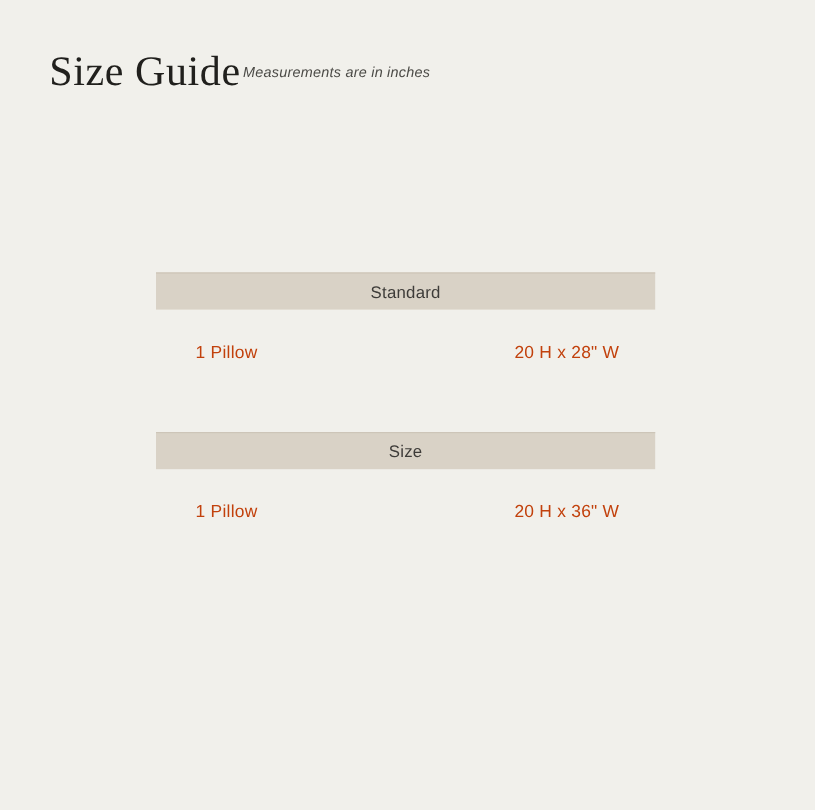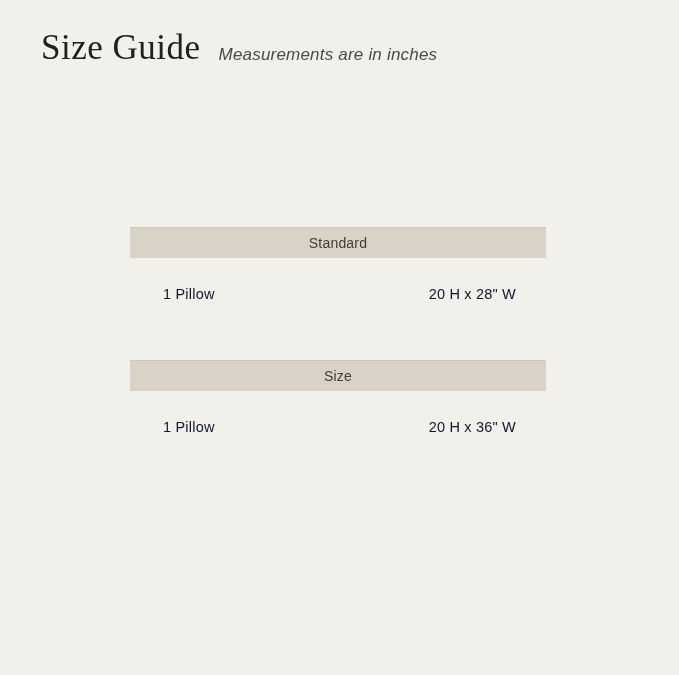--- a/index.html
+++ b/index.html
@@ -10,38 +10,38 @@
     width: 679px;
     height: 675px;
     background: #f1f0eb;
     font-family: "Liberation Sans", sans-serif;
     position: relative;
     overflow: hidden;
   }
   .header {
     position: absolute;
     left: 41px;
-    top: 30px;
+    top: 42px;
     display: flex;
-    align-items: flex-end;
-    gap: 18px;
+    align-items: center;
+    gap: 2px;
     white-space: nowrap;
   }
   .title {
     font-family: "Liberation Serif", serif;
     font-weight: 400;
     font-size: 35px;
     line-height: 1;
     color: #21201d;
     letter-spacing: 0.5px;
     margin: 0;
   }
   .subtitle {
     font-style: italic;
-    font-size: 17px;
+    font-size: 12px;
     color: #4b4a46;
     letter-spacing: 0.2px;
   }
   .size-table {
     position: absolute;
     left: 130px;
     top: 227px;
     width: 416px;
   }
   .section { margin-bottom: 58px; }
@@ -56,21 +56,21 @@
     font-size: 14px;
     color: #3e3c39;
     letter-spacing: 0.2px;
   }
   .section-row {
     display: flex;
     justify-content: space-between;
     align-items: center;
     padding: 28px 30px 0 33px;
     font-size: 14.5px;
-    color: #0f172a;
+    color: #c2410c;
     letter-spacing: 0.2px;
   }
 </style>
 </head>
 <body>
 
 <div class="header">
   <h1 class="title">Size Guide</h1>
   <span class="subtitle">Measurements are in inches</span>
 </div>

